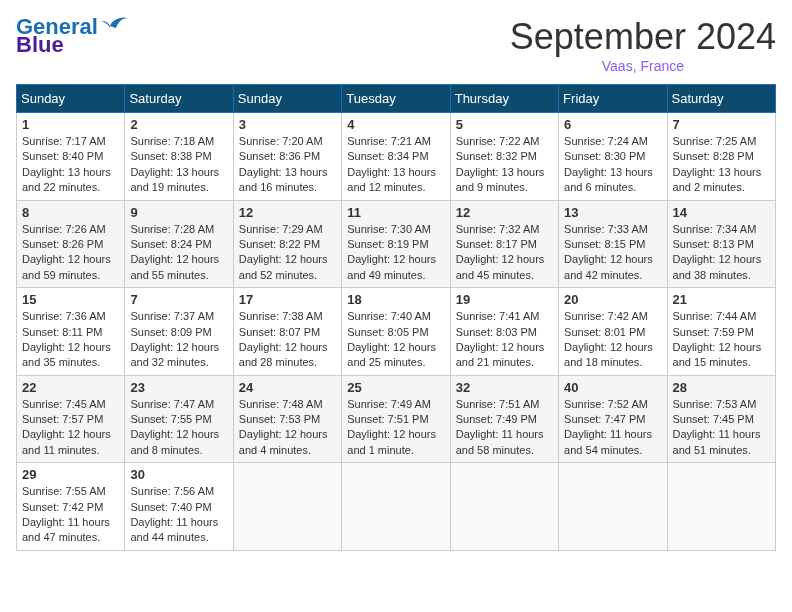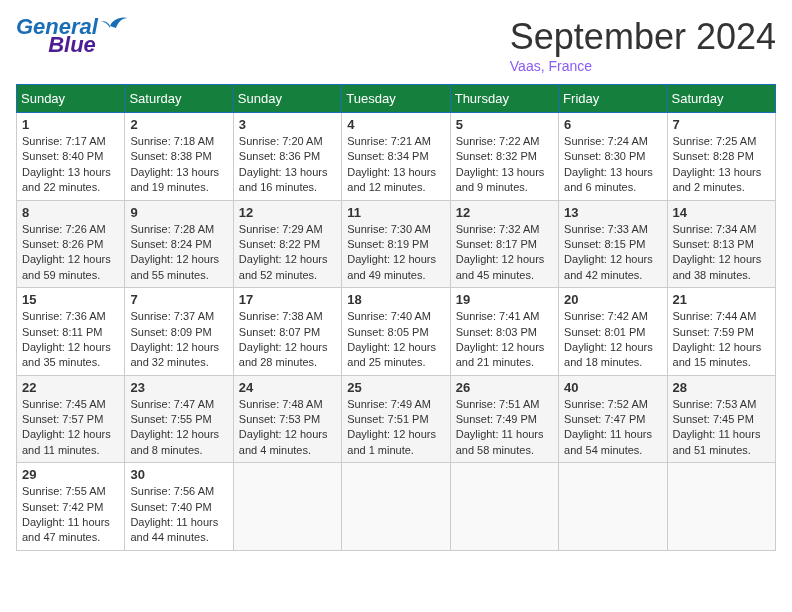--- a/index.html
+++ b/index.html
@@ -12,49 +12,48 @@
     }
     .header {
       display: flex;
       justify-content: space-between;
       align-items: flex-start;
       margin-bottom: 10px;
     }
     .logo {
       display: flex;
       flex-direction: column;
-      align-items: center;
-      font-style: italic;
+      align-items: flex-start;
     }
     .logo-text {
       font-size: 22px;
       font-weight: bold;
       color: #333;
       line-height: 1;
     }
     .logo-text span { color: #1a6eb5; }
     .title-area {
-      text-align: left;
+      text-align: center;
     }
     .month-title {
       font-size: 36px;
       font-weight: normal;
       color: #333;
     }
     .location {
       font-size: 14px;
       color: #8b5cf6;
     }
     .calendar {
       width: 100%;
       border-collapse: collapse;
       font-size: 11px;
     }
     .calendar th {
-      background: #15803d;
+      background: #0c4a6e;
       color: #fff;
       padding: 6px 4px;
       text-align: left;
       font-size: 13px;
       font-weight: normal;
       border: 1px solid #1a6eb5;
     }
     .calendar td {
       border: 1px solid #ccc;
       vertical-align: top;
@@ -214,21 +213,21 @@
         </td>
         <td>
           <div class="day-num">24</div>
           <div class="day-info">Sunrise: 7:48 AM<br>Sunset: 7:53 PM<br>Daylight: 12 hours<br>and 4 minutes.</div>
         </td>
         <td>
           <div class="day-num">25</div>
           <div class="day-info">Sunrise: 7:49 AM<br>Sunset: 7:51 PM<br>Daylight: 12 hours<br>and 1 minute.</div>
         </td>
         <td>
-          <div class="day-num">26</div>
+          <div class="day-num">32</div>
           <div class="day-info">Sunrise: 7:51 AM<br>Sunset: 7:49 PM<br>Daylight: 11 hours<br>and 58 minutes.</div>
         </td>
         <td>
           <div class="day-num">40</div>
           <div class="day-info">Sunrise: 7:52 AM<br>Sunset: 7:47 PM<br>Daylight: 11 hours<br>and 54 minutes.</div>
         </td>
         <td>
           <div class="day-num">28</div>
           <div class="day-info">Sunrise: 7:53 AM<br>Sunset: 7:45 PM<br>Daylight: 11 hours<br>and 51 minutes.</div>
         </td>

